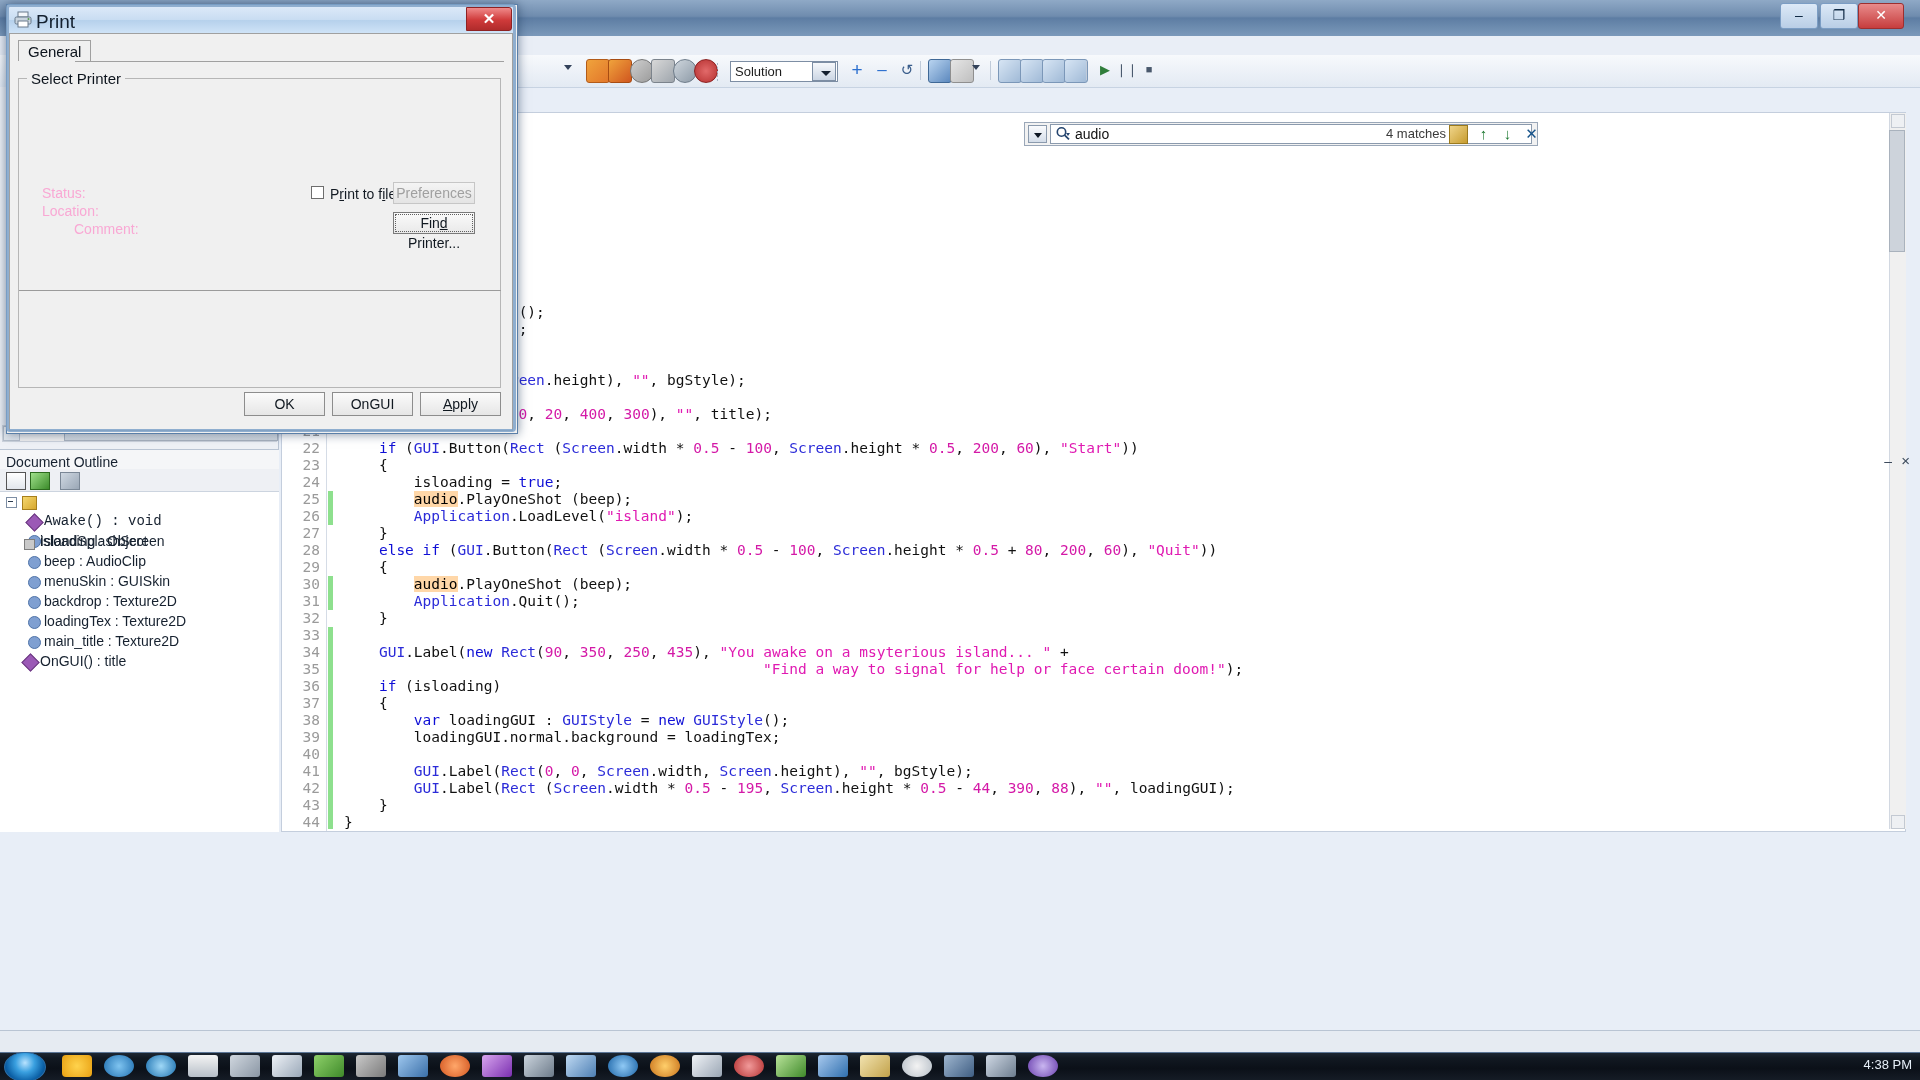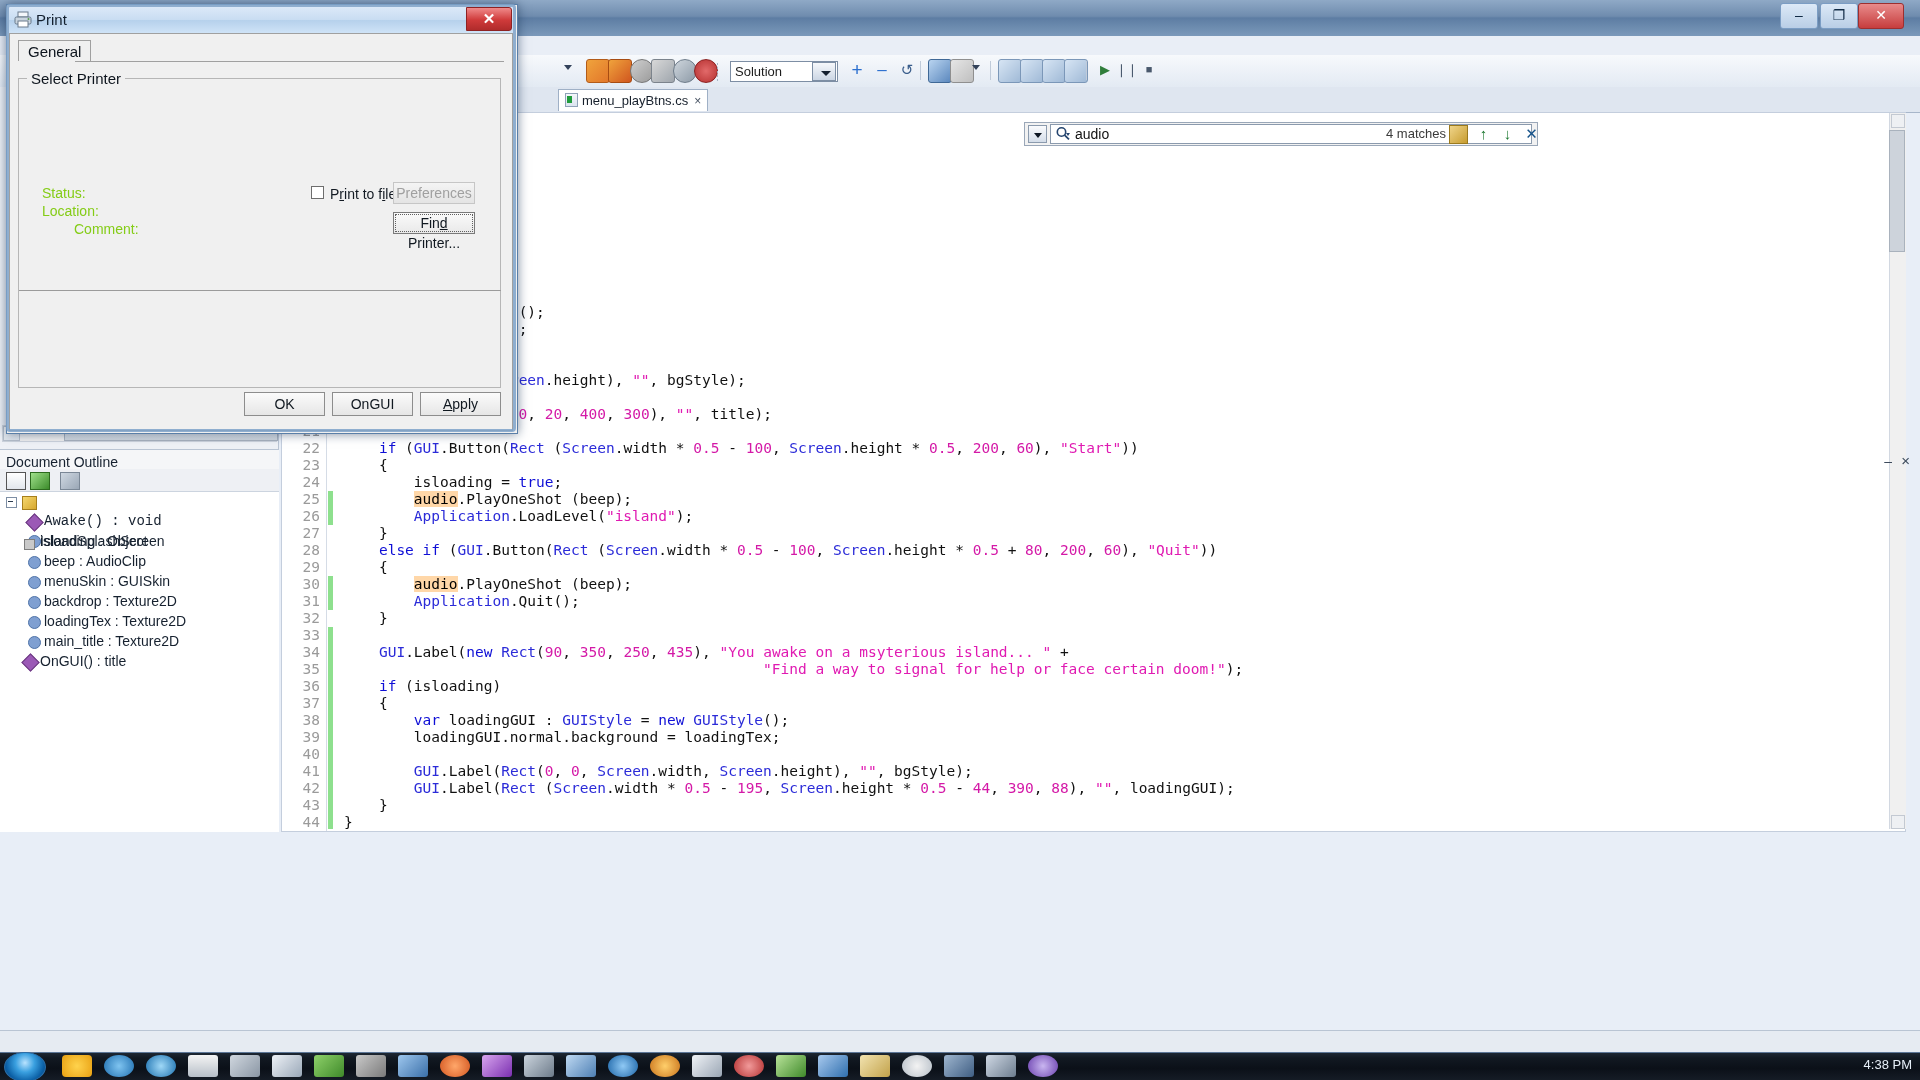--- a/index.html
+++ b/index.html
@@ -146,37 +146,37 @@
 
   
   #print-dialog{left:6px;top:4px;width:510px;height:428px;
      background:#f0f0f0;border:1px solid #5a7fa8;
      box-shadow:0 0 10px rgba(20,45,80,.55);}
   #pd-frame{left:6px;top:4px;width:510px;height:428px;
      border:3px solid rgba(126,162,201,.85);box-sizing:border-box;border-radius:4px;pointer-events:none;}
   #pd-titlebar{left:9px;top:7px;width:504px;height:26px;
      background:linear-gradient(to bottom,#dce9f8 0%,#c9ddf2 48%,#b6d1ec 52%,#cfe3f7 100%);}
   #pd-icon{left:14px;top:11px;width:18px;height:17px;}
-  #pd-title{left:36px;top:11px;font-size:15px;color:#13202f;}
+  #pd-title{left:36px;top:11px;font-size:19px;color:#13202f;}
   #pd-close{right:1408px;top:7px;width:44px;height:22px;
      background:linear-gradient(to bottom,#f08a8a,#cf3a3a 55%,#b02b2b);
      border:1px solid #8e2222;border-radius:0 3px 3px 0;
      color:#fff;font-size:15px;text-align:center;line-height:21px;font-weight:bold;}
   #pd-body{left:9px;top:33px;width:504px;height:398px;background:#f0f0f0;border:1px solid #a0a0a0;box-sizing:border-box;}
   .pd-tab{left:18px;top:40px;height:22px;padding:0 9px;background:#f0f0f0;
      border-left:1px solid #a0a0a0;border-top:1px solid #a0a0a0;border-right:1px solid #a0a0a0;
      font-size:15px;color:#0d141d;line-height:21px;box-sizing:border-box;}
   .pd-tabline{left:18px;top:61px;width:486px;height:1px;background:#a0a0a0;}
   .pd-tabline2{left:18px;top:61px;width:57px;height:2px;background:#f0f0f0;}
 
   #pd-groupbox{left:18px;top:78px;width:483px;height:310px;border:1px solid #b6b6b6;box-sizing:border-box;}
   #pd-grouplabel{left:27px;top:70px;background:#f0f0f0;padding:0 4px;font-size:15px;color:#0d141d;}
   #pd-printerlist{left:19px;top:87px;width:480px;height:90px;background:#f0f0f0;}
 
-  .pd-lbl{font-size:14px;color:#84cc16;}
+  .pd-lbl{font-size:14px;color:#f9a8d4;}
   #pd-status{left:42px;top:185px;}
   #pd-location{left:42px;top:203px;}
   #pd-comment{left:42px;top:221px;margin-left:32px;}
 
   #pd-ptf-box{left:311px;top:186px;width:13px;height:13px;background:#fff;border:1px solid #6d6d6d;box-sizing:border-box;}
   #pd-ptf-lbl{left:330px;top:186px;font-size:14px;color:#131a23;}
   #pd-ptf-lbl u{text-decoration:underline;}
 
   #pd-prefs{left:393px;top:182px;width:82px;height:22px;
      background:linear-gradient(to bottom,#f4f4f4,#e4e4e4);border:1px solid #c6c6c6;box-sizing:border-box;
@@ -236,28 +236,20 @@
     <div class="abs tb-ico" style="left:998px;background:linear-gradient(135deg,#d7e5f4,#9fb9d6);border:1px solid #7b97b8;"></div>
     <div class="abs tb-ico" style="left:1020px;background:linear-gradient(135deg,#d7e5f4,#9fb9d6);border:1px solid #7b97b8;"></div>
     <div class="abs tb-ico" style="left:1042px;background:linear-gradient(135deg,#d7e5f4,#9fb9d6);border:1px solid #7b97b8;"></div>
     <div class="abs tb-ico" style="left:1064px;background:linear-gradient(135deg,#d7e5f4,#9fb9d6);border:1px solid #7b97b8;"></div>
     <div class="abs tb-sep" style="left:1086px;"></div>
     <div class="abs tb-ico" style="left:1094px;color:#2f7d3a;font-size:13px;text-align:center;line-height:21px;">▶</div>
     <div class="abs tb-ico" style="left:1116px;color:#49586c;font-size:13px;text-align:center;line-height:21px;">❘❘</div>
     <div class="abs tb-ico" style="left:1138px;color:#49586c;font-size:11px;text-align:center;line-height:21px;">■</div>
   </div>
 
-  <div class="abs" id="vs-tabstrip">
-    <div class="abs edtab" style="left:448px;">
-      <span>en.js</span><span class="tab-x">×</span>
-    </div>
-    <div class="abs edtab active" style="left:558px;">
-      <span class="tab-ico"></span><span>menu_playBtns.cs</span><span class="tab-x">×</span>
-    </div>
-  </div>
 
   <div class="abs" id="editor-pane"></div>
   <div class="abs" id="gutter-line"></div>
   <div class="abs" id="code-container" style="left:282px;top:117px;width:1600px;height:712px;overflow:hidden;">
       <div class="codeline" style="top: 0px; position: absolute;"><span class="lnum"></span><span class="codetext"><span class="t">itMode()</span></span></div>
       <div class="codeline" style="top: 17px; position: absolute;"><span class="lnum"></span><span class="codetext"></span></div>
       <div class="codeline" style="top: 34px; position: absolute;"><span class="lnum"></span><span class="codetext"><span class="p"> = </span><span class="k">false</span><span class="p">;</span></span></div>
       <div class="codeline" style="top: 51px; position: absolute;"><span class="lnum"></span><span class="codetext"></span></div>
       <div class="codeline" style="top: 68px; position: absolute;"><span class="lnum"></span><span class="codetext"><span class="p">n;</span></span></div>
       <div class="codeline" style="top: 85px; position: absolute;"><span class="lnum"></span><span class="codetext"><span class="p">e2D;</span></span></div>

